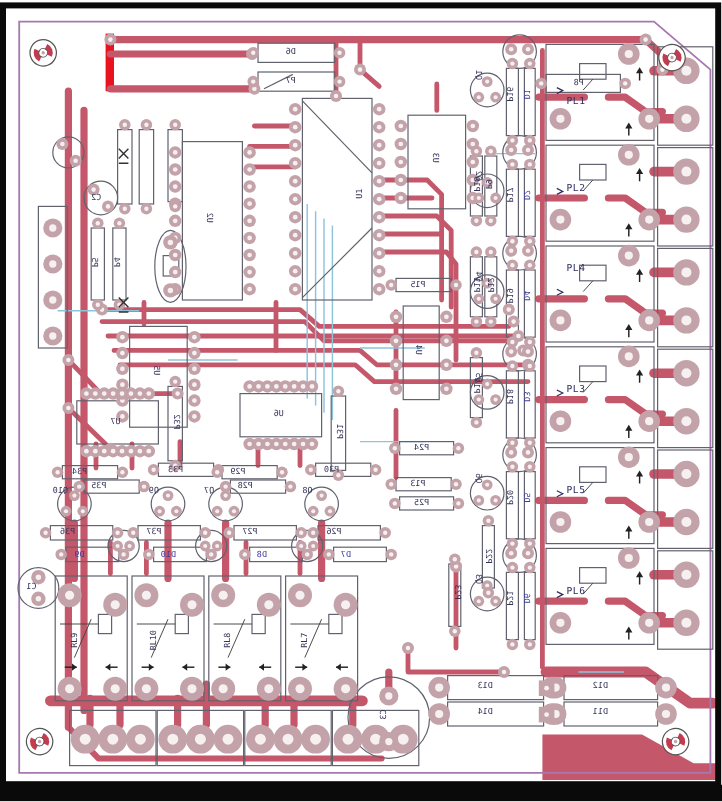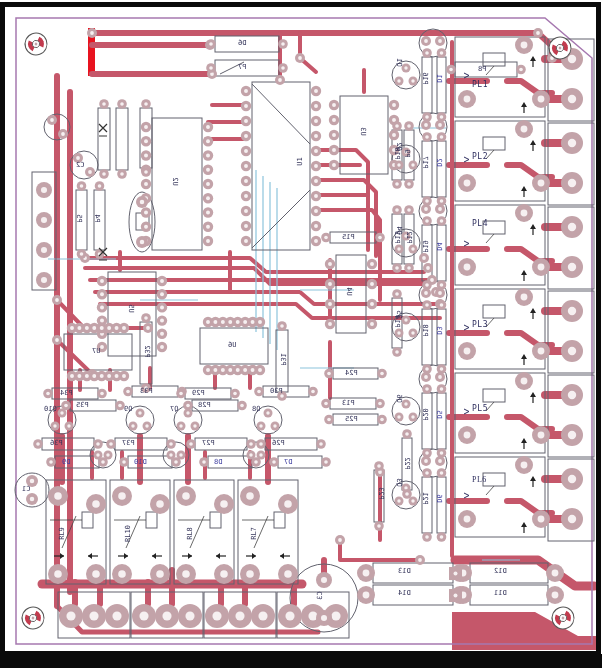--- a/index.html
+++ b/index.html
@@ -1036,21 +1036,21 @@
       <span class="lbl r90m" style="left: 418px; top: 243px;">P19</span>
       <span class="lbl r90m blue" style="left: 434px; top: 243px;">D4</span>
       <span class="lbl pl" style="left: 472px; top: 321px;">PL3</span>
       <span class="lbl r90m" style="left: 394px; top: 311px;">Q5</span>
       <span class="lbl r90m" style="left: 418px; top: 327px;">P18</span>
       <span class="lbl r90m blue" style="left: 434px; top: 327px;">D3</span>
       <span class="lbl pl" style="left: 472px; top: 405px;">PL5</span>
       <span class="lbl r90m" style="left: 394px; top: 395px;">Q6</span>
       <span class="lbl r90m" style="left: 418px; top: 411px;">P20</span>
       <span class="lbl r90m blue" style="left: 434px; top: 411px;">D5</span>
-      <span class="lbl pl" style="left: 472px; top: 476px; font-family: Liberation Serif, serif;">PL6</span>
+      <span class="lbl pl" style="left: 472px; top: 489px;">PL6</span>
       <span class="lbl r90m" style="left: 394px; top: 479px;">Q3</span>
       <span class="lbl r90m" style="left: 418px; top: 495px;">P21</span>
       <span class="lbl r90m blue" style="left: 434px; top: 495px;">D6</span>
       <span class="lbl r270" style="left: 56px; top: 530px;">RL9</span>
       <span class="lbl r270" style="left: 120px; top: 530px;">RL10</span>
       <span class="lbl r270" style="left: 184px; top: 530px;">RL8</span>
       <span class="lbl r270" style="left: 248px; top: 530px;">RL7</span>
       <span class="lbl m" style="left: 44px; top: 406px;">Q10</span>
       <span class="lbl m" style="left: 124px; top: 406px;">Q9</span>
       <span class="lbl m" style="left: 170px; top: 406px;">Q7</span>

